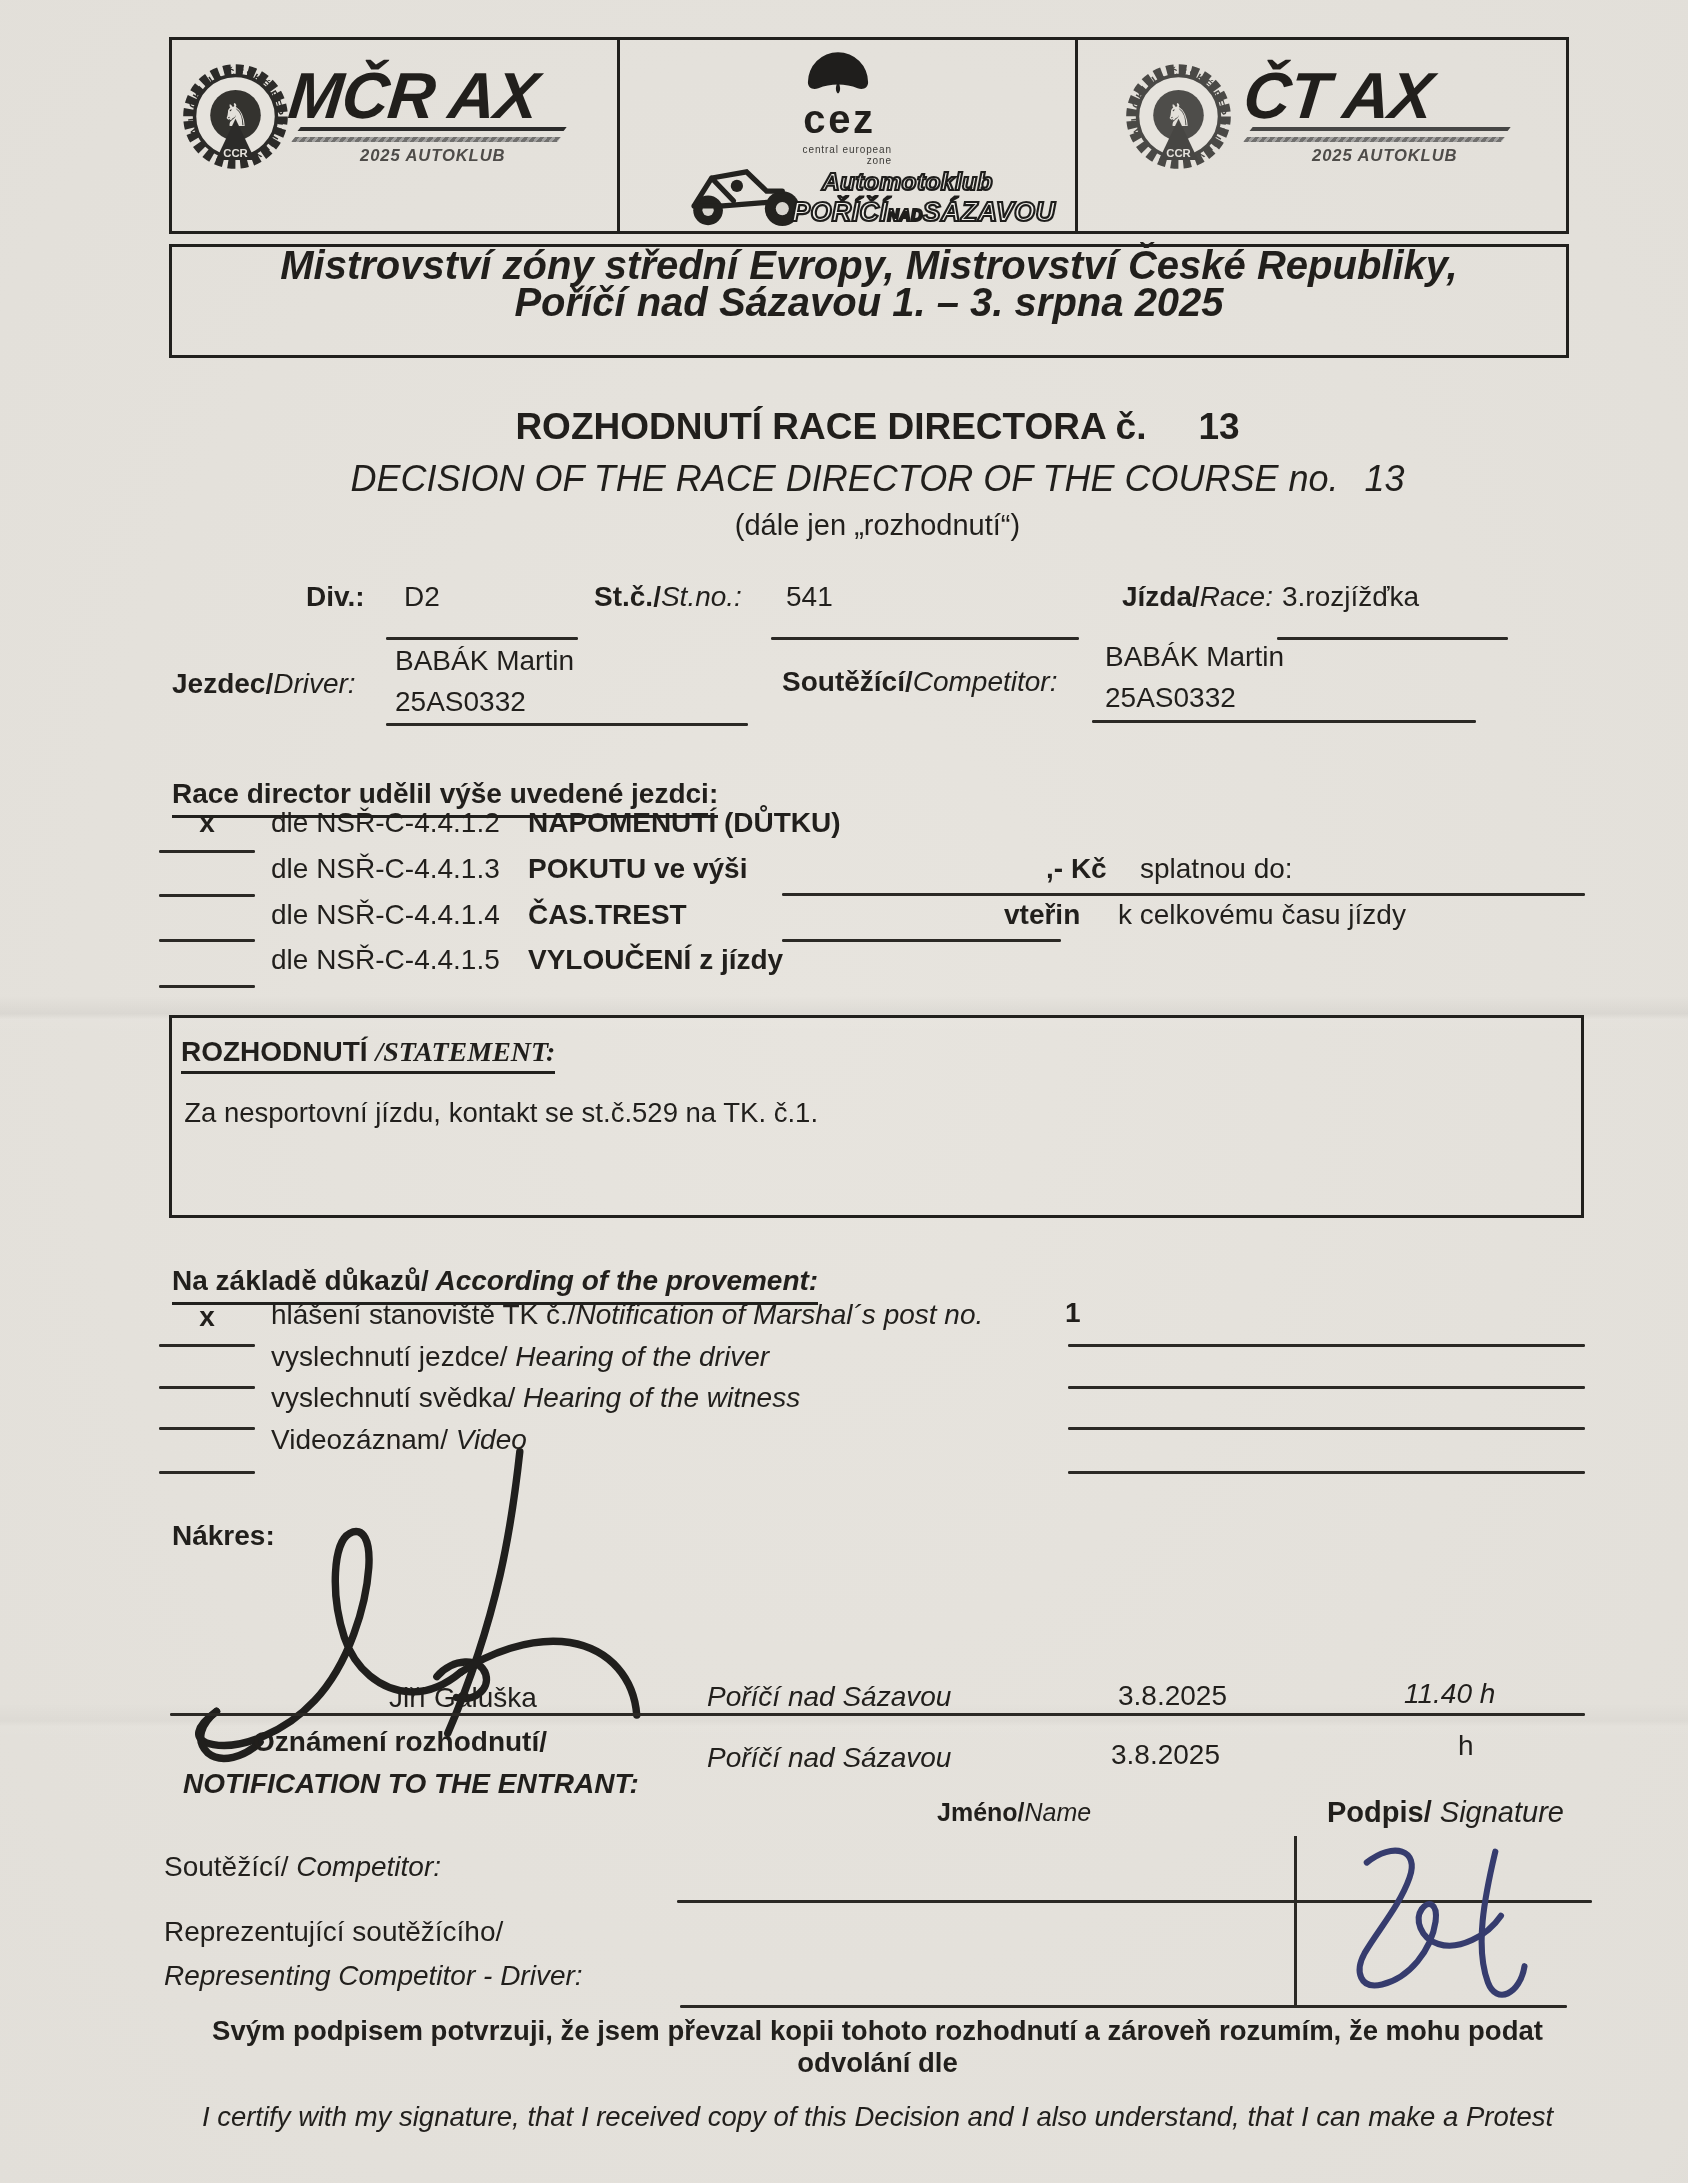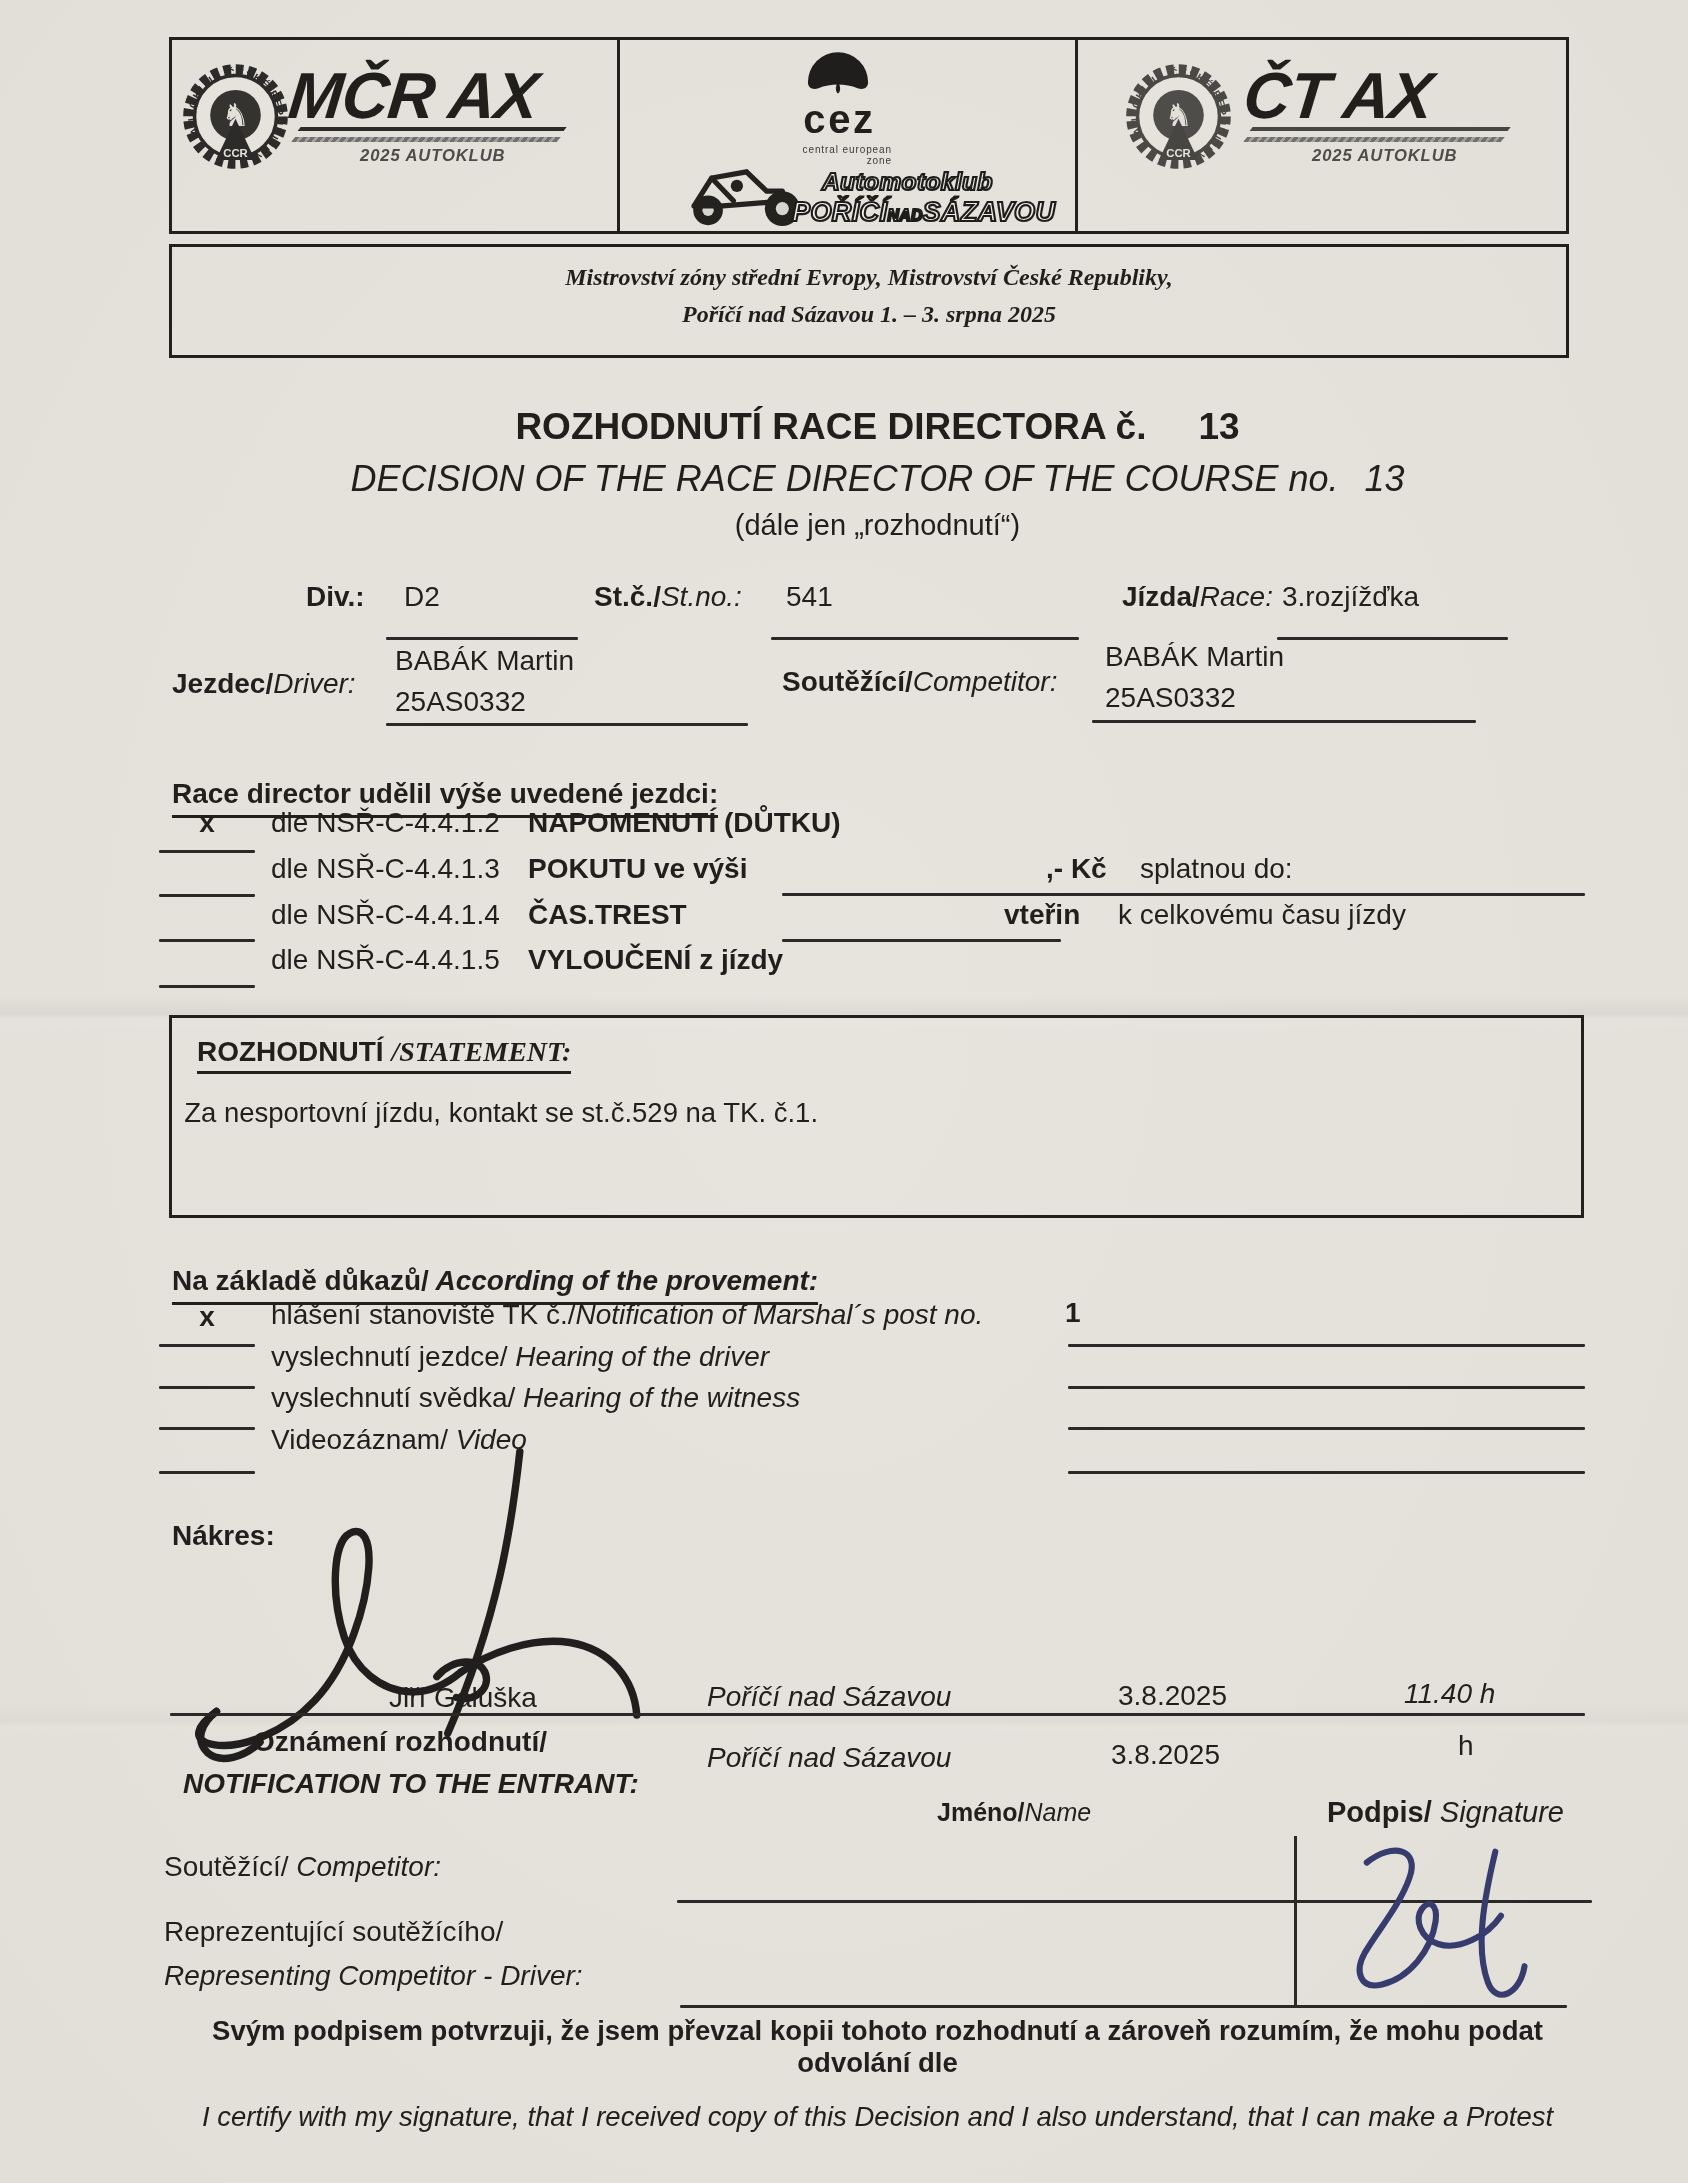--- a/index.html
+++ b/index.html
@@ -89,21 +89,21 @@
       <text x="125" y="146" text-anchor="middle" font-size="72" fill="#e3e0da">♞</text>
       <polygon points="125,130 170,225 80,225" fill="#474643"></polygon>
       <text x="125" y="218" text-anchor="middle" font-size="26" font-weight="bold" fill="#e6e3dd">CCR</text>
     </svg>
     <div class="abs logo-title" style="left:1072px;top:23px;">ČT AX</div>
     <div class="swoosh1" style="left:1079px;top:87px;width:258px;opacity:.85;"></div>
     <div class="swoosh2" style="left:1073px;top:97px;width:258px;"></div>
     <div class="abs logo-sub" style="left:1140px;top:106px;">2025 AUTOKLUB</div>
   </div>
 
-  <div class="box center" style="left:169px;top:244px;width:1400px;height:114px;font-size:24px;line-height:37px;padding-top:12px;font-family:Liberation Serif, serif;">
+  <div class="box center" style="left:169px;top:244px;width:1400px;height:114px;font-size:40px;line-height:37px;padding-top:0;">
     <div class="bi">Mistrovství zóny střední Evropy, Mistrovství České Republiky,</div>
     <div class="bi">Poříčí nad Sázavou 1. – 3. srpna 2025</div>
   </div>
 
   <div class="abs center" style="left:170px;top:406px;width:1415px;font-size:37px;">
     <span class="b">ROZHODNUTÍ RACE DIRECTORA č.</span><span class="b" style="display:inline-block;width:52px;"></span><span class="b">13</span>
   </div>
   <div class="abs center" style="left:170px;top:458px;width:1415px;font-size:36px;">
     <span class="i">DECISION OF THE RACE DIRECTOR OF THE COURSE no.</span><span class="i" style="display:inline-block;width:26px;"></span><span class="i">13</span>
   </div>
@@ -152,21 +152,21 @@
   <div class="line" style="left:782px;top:939px;width:279px;"></div>
   <div class="abs b" style="left:1004px;top:899px;">vteřin</div>
   <div class="abs" style="left:1118px;top:899px;">k celkovému času jízdy</div>
   <div class="line" style="left:159px;top:939px;width:96px;"></div>
 
   <div class="abs" style="left:271px;top:944px;">dle NSŘ-C-4.4.1.5</div>
   <div class="abs b" style="left:528px;top:944px;">VYLOUČENÍ z jízdy</div>
   <div class="line" style="left:159px;top:985px;width:96px;"></div>
 
   <div class="box" style="left:169px;top:1015px;width:1415px;height:203px;">
-    <div class="abs" style="left:25px;top:17.5px;">
+    <div class="abs" style="left:9px;top:17.5px;">
       <span class="hdr-underline" style="padding-bottom:3.5px;"><span class="b">ROZHODNUTÍ </span><span class="bi serif">/STATEMENT:</span></span>
     </div>
     <div class="abs" style="left:12.2px;top:79px;font-size:27.5px;">Za nesportovní jízdu, kontakt se st.č.529 na TK. č.1.</div>
   </div>
 
   <div class="abs" style="left:172px;top:1265px;">
     <span class="hdr-underline"><span class="b">Na základě důkazů/</span><span class="bi"> According of the provement:</span></span>
   </div>
 
   <div class="mark" style="left:159px;top:1301px;">x</div>

